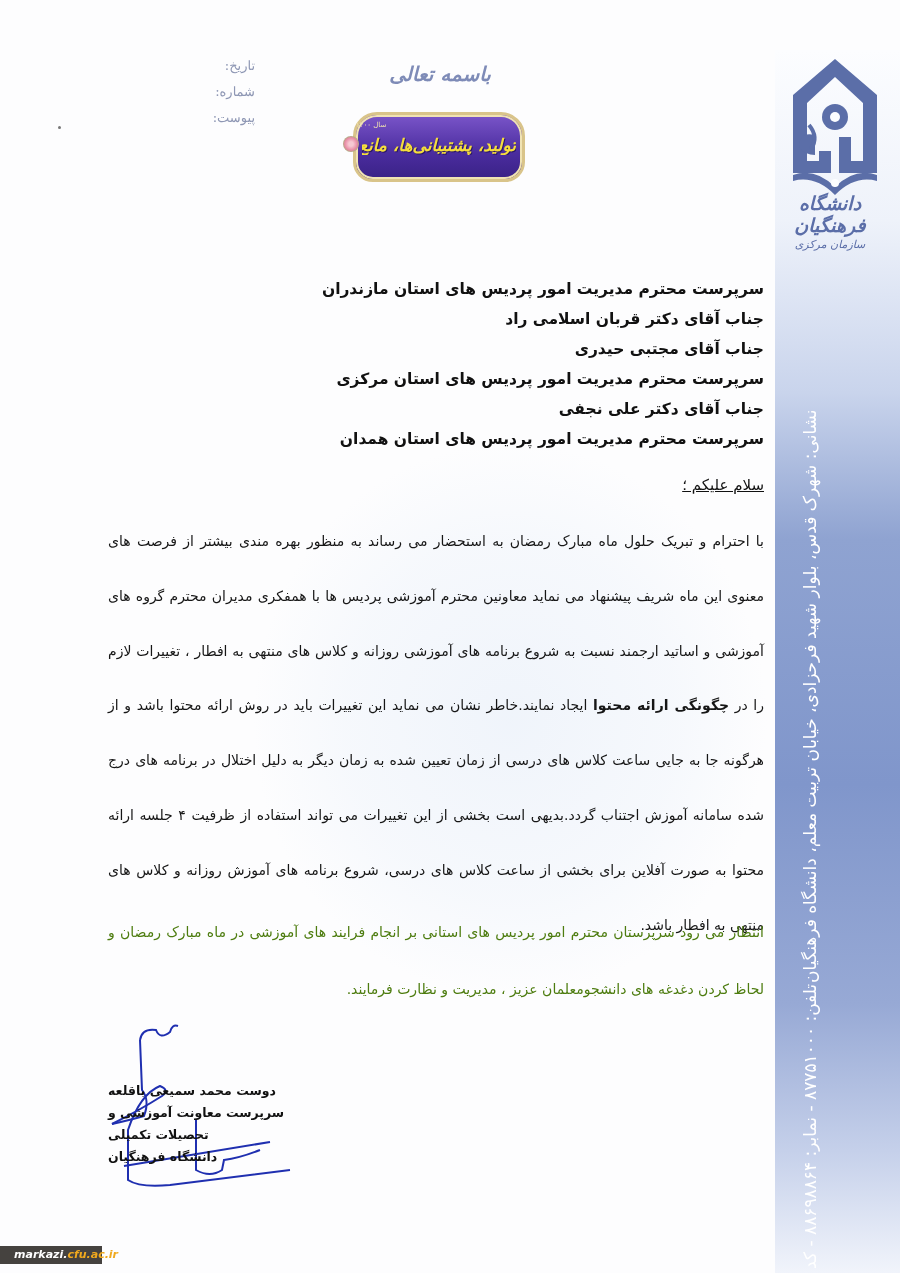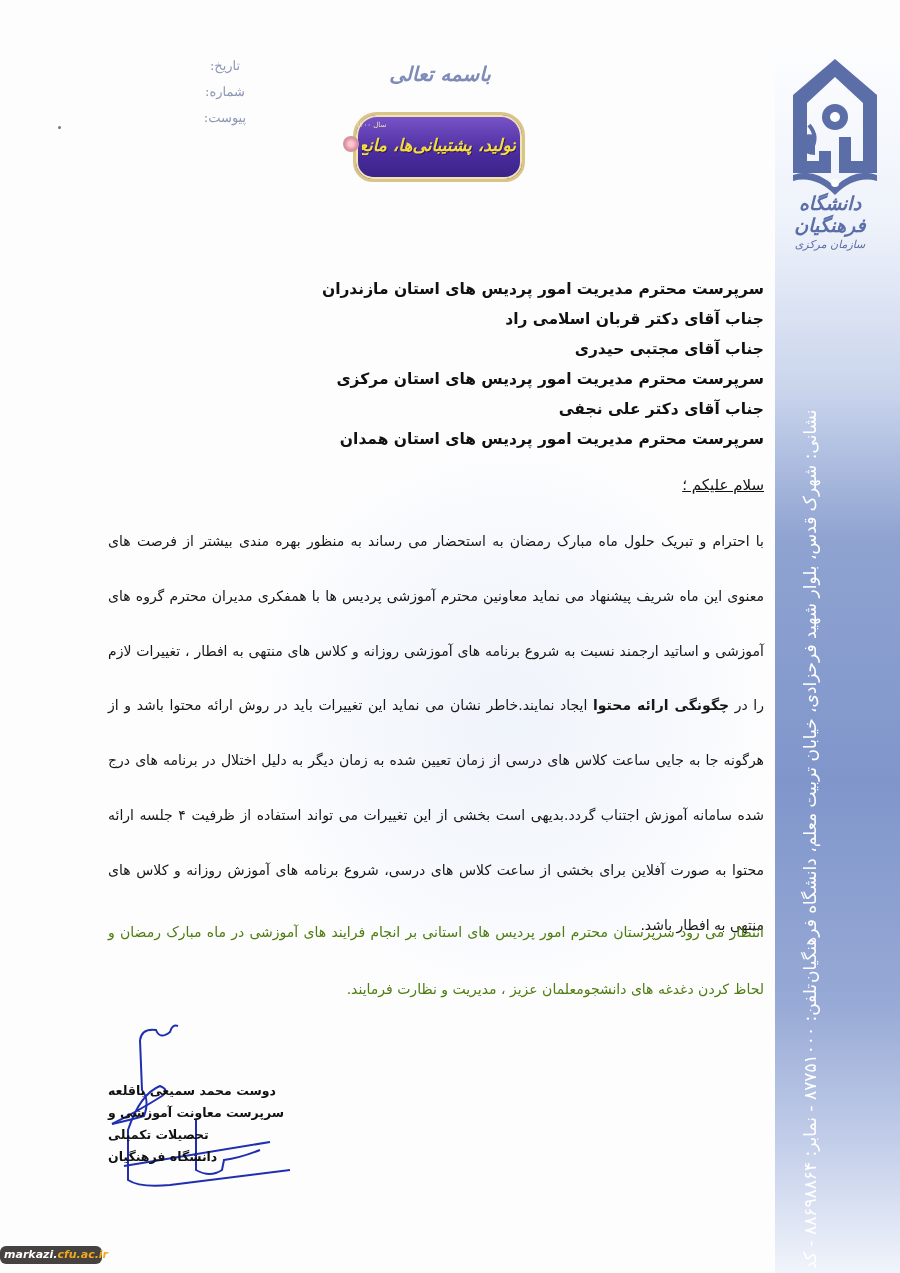--- a/index.html
+++ b/index.html
@@ -32,21 +32,21 @@
       position:absolute; left:795px; top:410px; width:100px; height:610px;
       writing-mode:vertical-rl; transform:rotate(180deg);
       color:#ffffff; direction:rtl; font-size:17px; line-height:30px;
       font-family:"DejaVu Sans", sans-serif;
       display:flex; flex-direction:row; justify-content:flex-start;
     }
     .address-vertical span { display:block; white-space:nowrap; }
     .meta-labels {
       position:absolute; left:195px; top:58px; width:60px; direction:rtl;
       color:#8e97b4; font-size:13px; font-family:"DejaVu Serif", serif;
-      text-align:center;
+      text-align:right;
     }
     .meta-labels div { height:26px; }
     .dot { position:absolute; left:58px; top:126px; width:3px; height:3px; background:#777; border-radius:50%; }
     .bismillah {
       position:absolute; left:370px; top:62px; width:140px; text-align:center;
       direction:rtl; color:#7e8bb7; font-size:20px; font-style:italic; font-weight:bold;
       font-family:"DejaVu Serif", serif;
     }
     .banner {
       position:absolute; left:345px; top:110px; width:180px; height:70px;
@@ -88,21 +88,21 @@
       text-align-last:right; font-size:14px; line-height:57px; color:#4d7c0f;
     }
     .signature-svg { position:absolute; left:100px; top:1020px; width:240px; height:180px; }
     .signer {
       position:absolute; left:108px; top:1072px; width:205px; direction:rtl; text-align:left;
       font-weight:bold; font-size:12.5px; line-height:22px; color:#111;margin-top:8px;
     }
     .footer-badge {
       position:absolute; left:0; top:1246px; width:102px; height:18px;
       background:#45423f; color:#fff; font-size:11px; font-weight:bold; font-style:italic;
-      line-height:18px; padding-left:4px; box-sizing:border-box; white-space:nowrap;border-radius:6px;
+      line-height:18px; padding-left:14px; box-sizing:border-box; white-space:nowrap;
     }
     .footer-badge .accent { color:#f0a91e; }
   </style>
 </head>
 <body>
 
 <div class="watermark"></div>
 
 <div class="side-strip"></div>
 

